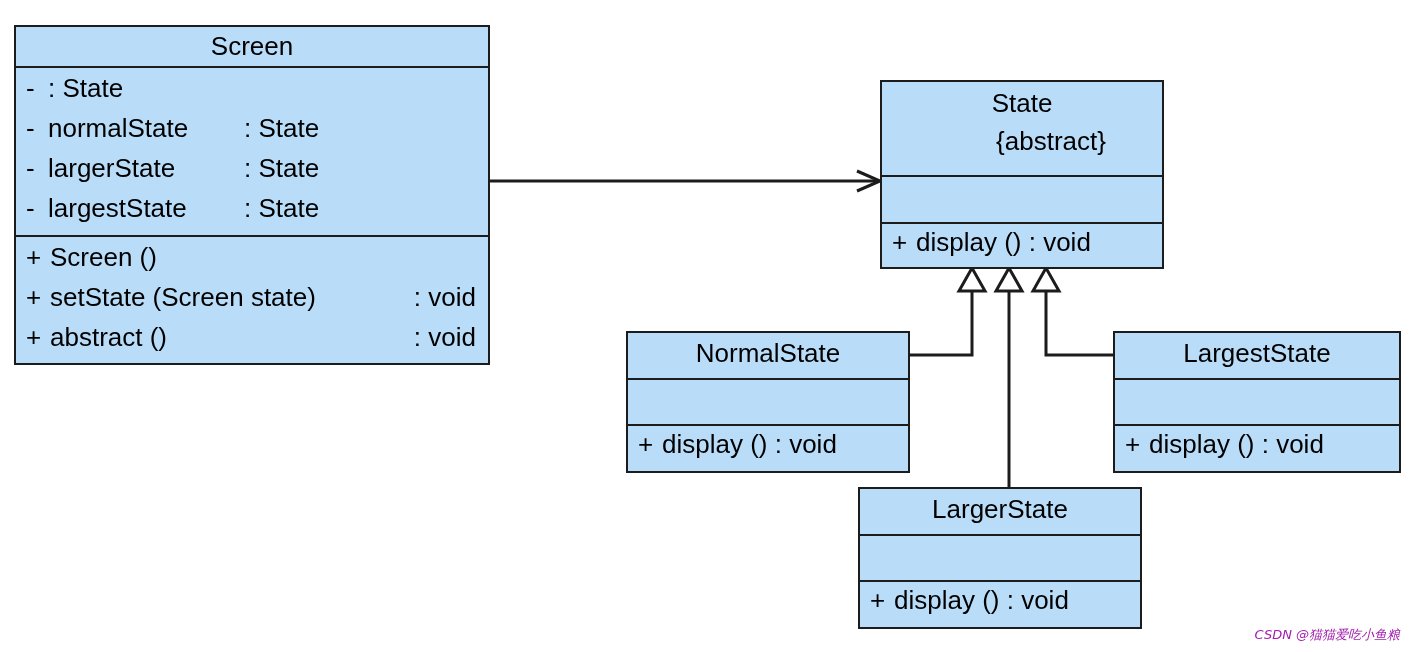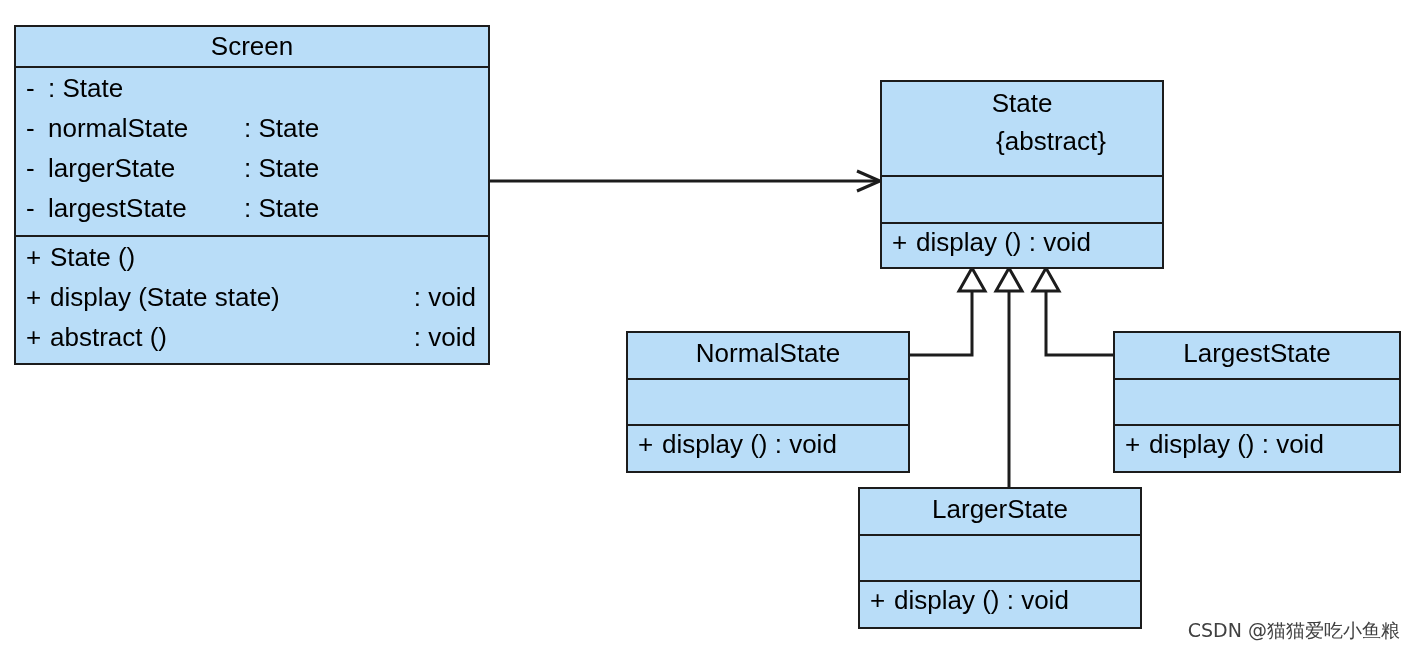--- a/index.html
+++ b/index.html
@@ -71,25 +71,26 @@
     text-align: right;
   }
   .spacer {
     flex: 1 1 auto;
   }
   
   #watermark {
     position: absolute;
     right: 14px;
     bottom: 8px;
-    font-size: 19px;
-    color: #404040;
+    font-size: 13px;
+    color: #a21caf;
     white-space: nowrap;
     z-index: 3;
     font-family: "DejaVu Sans", sans-serif;
+    font-style: italic;
   }
 </style>
 </head>
 <body>
 
 <div id="canvas">
 
   <svg id="edges" viewBox="0 0 1414 652" width="1414" height="652">
 
     <g>
@@ -134,27 +135,27 @@
       </div>
       <div class="member-row" style="height:40px;">
         <span class="member-vis" style="width:22px;">-</span>
         <span class="member-sig" style="width:196px;">largestState</span>
         <span class="member-type">: State</span>
       </div>
     </div>
     <div class="compartment" style="height:128px; padding:7px 12px 0 10px;">
       <div class="member-row" style="height:40px;">
         <span class="member-vis" style="width:24px;">+</span>
-        <span class="member-sig">State ()</span>
+        <span class="member-sig">Screen ()</span>
         <span class="spacer"></span>
         <span class="member-type"></span>
       </div>
       <div class="member-row" style="height:40px;">
         <span class="member-vis" style="width:24px;">+</span>
-        <span class="member-sig">display (State state)</span>
+        <span class="member-sig">setState (Screen state)</span>
         <span class="spacer"></span>
         <span class="member-type">: void</span>
       </div>
       <div class="member-row" style="height:40px;">
         <span class="member-vis" style="width:24px;">+</span>
         <span class="member-sig">abstract ()</span>
         <span class="spacer"></span>
         <span class="member-type">: void</span>
       </div>
     </div>

